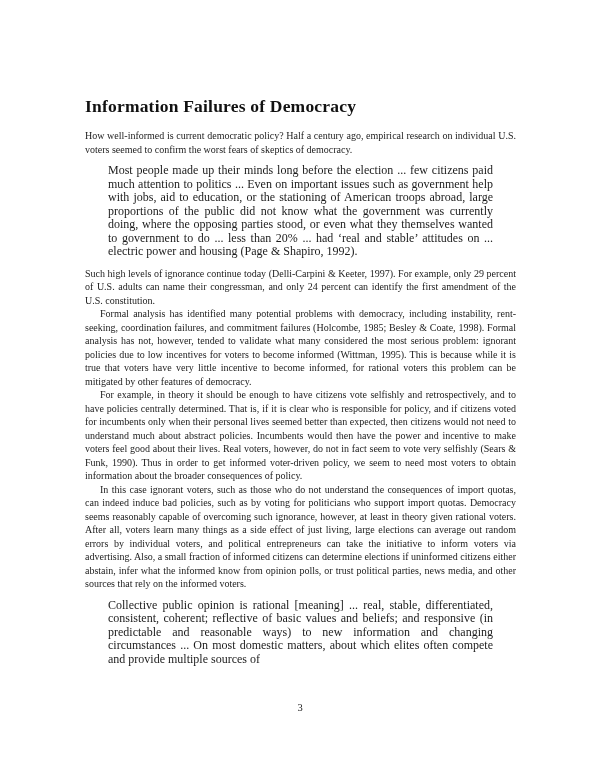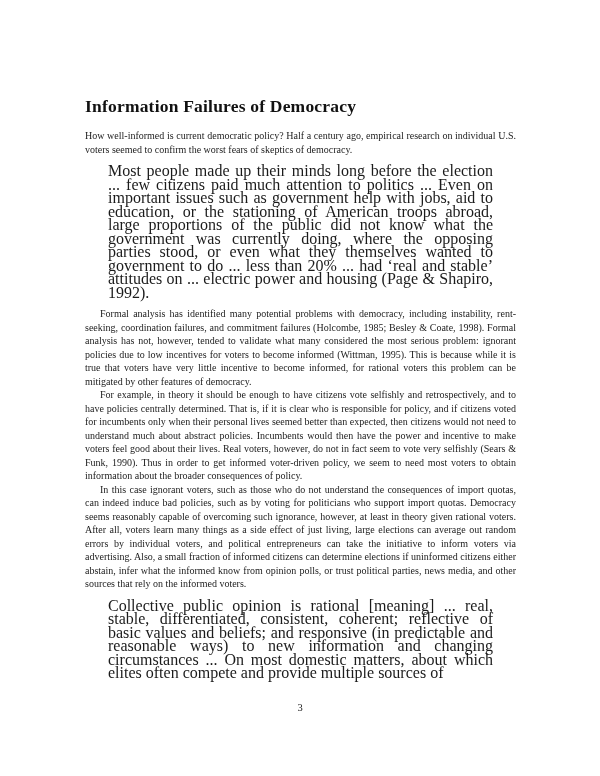--- a/index.html
+++ b/index.html
@@ -30,21 +30,21 @@
     font-size: 10px;
     line-height: 13.5px;
     text-align: justify;
     margin: 0;
     font-family: Liberation Serif, serif;
   }
   .para.indent {
     text-indent: 15px;
   }
   .quote {
-    font-size: 16px;
+    font-size: 12px;
     line-height: 13.5px;
     text-align: justify;
     margin: 8px 23px 8px 23px;
   }
   .pagenum {
     position: absolute;
     top: 702px;
     left: 0;
     width: 600px;
     text-align: center;
@@ -55,20 +55,21 @@
 </head>
 <body>
 
 <div class="sheet">
   <h1 class="title">Information Failures of Democracy</h1>
 
   <p class="para">How well-informed is current democratic policy?  Half a century ago, empirical research on individual U.S. voters seemed to confirm the worst fears of skeptics of democracy.</p>
 
   <blockquote class="quote">Most people made up their minds long before the election ... few citizens paid much attention to politics ... Even on important issues such as government help with jobs, aid to education, or the stationing of American troops abroad, large proportions of the public did not know what the government was currently doing, where the opposing parties stood, or even what they themselves wanted to government to do ... less than 20% ... had ‘real and stable’ attitudes on ... electric power and housing (Page &amp; Shapiro, 1992).</blockquote>
 
+  <p class="para">Such high levels of ignorance continue today (Delli-Carpini &amp; Keeter, 1997). For example, only 29 percent of U.S. adults can name their congressman, and only 24 percent can identify the first amendment of the U.S. constitution.</p>
 
   <p class="para indent">Formal analysis has identified many potential problems with democracy, including instability, rent-seeking, coordination failures, and commitment failures (Holcombe, 1985; Besley &amp; Coate, 1998). Formal analysis has not, however, tended to validate what many considered the most serious problem: ignorant policies due to low incentives for voters to become informed (Wittman, 1995). This is because while it is true that voters have very little incentive to become informed, for rational voters this problem can be mitigated by other features of democracy.</p>
 
   <p class="para indent">For example, in theory it should be enough to have citizens vote selfishly and retrospectively, and to have policies centrally determined. That is, if it is clear who is responsible for policy, and if citizens voted for incumbents only when their personal lives seemed better than expected, then citizens would not need to understand much about abstract policies. Incumbents would then have the power and incentive to make voters feel good about their lives. Real voters, however, do not in fact seem to vote very selfishly (Sears &amp; Funk, 1990). Thus in order to get informed voter-driven policy, we seem to need most voters to obtain information about the broader consequences of policy.</p>
 
   <p class="para indent">In this case ignorant voters, such as those who do not understand the consequences of import quotas, can indeed induce bad policies, such as by voting for politicians who support import quotas. Democracy seems reasonably capable of overcoming such ignorance, however, at least in theory given rational voters. After all, voters learn many things as a side effect of just living, large elections can average out random errors by individual voters, and political entrepreneurs can take the initiative to inform voters via advertising. Also, a small fraction of informed citizens can determine elections if uninformed citizens either abstain, infer what the informed know from opinion polls, or trust political parties, news media, and other sources that rely on the informed voters.</p>
 
 
   <blockquote class="quote">Collective public opinion is rational [meaning] ... real, stable, differentiated, consistent, coherent; reflective of basic values and beliefs; and responsive (in predictable and reasonable ways) to new information and changing circumstances ... On most domestic matters, about which elites often compete and provide multiple sources of</blockquote>
 

